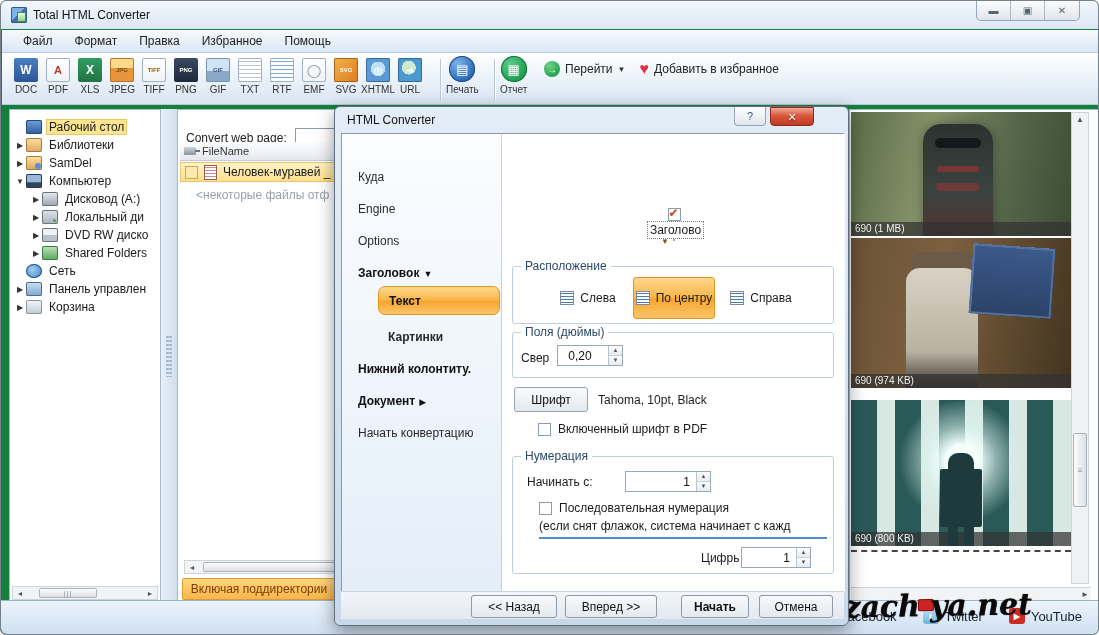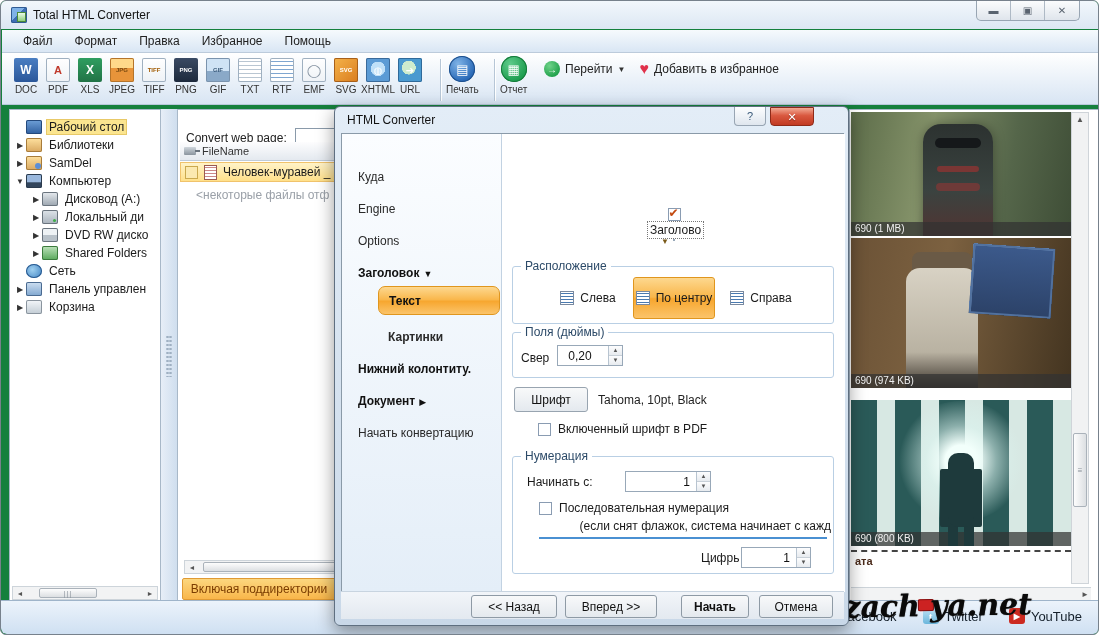--- a/index.html
+++ b/index.html
@@ -184,21 +184,21 @@
   #spin-margin .spin-val { justify-content:center; }
 
   #font-btn { position:absolute; left:12px; top:253px; width:74px; height:25px; background:linear-gradient(#f8f9fa,#e4e9ee); border:1px solid #98a4b0; border-radius:3px; font-size:12px; color:#111; display:flex; align-items:center; justify-content:center; }
   #font-value { position:absolute; left:96px; top:259px; font-size:12px; color:#222; }
   #embed-row { position:absolute; left:36px; top:288px; display:flex; align-items:center; gap:7px; font-size:12px; color:#1a1a1a; }
 
   #grp-numbering { left:10px; top:322px; width:322px; height:118px; }
   #start-label { position:absolute; left:14px; top:18px; font-size:12px; color:#1a1a1a; }
   #spin-start { position:absolute; left:112px; top:14px; width:86px; }
   #seq-row { position:absolute; left:26px; top:44px; display:flex; align-items:center; gap:7px; font-size:12px; color:#1a1a1a; white-space:nowrap; }
-  #seq-note { position:absolute; left:26px; top:62px; width:292px; font-size:12px; color:#1a1a1a; white-space:nowrap; overflow:hidden;text-align:right; }
+  #seq-note { position:absolute; left:26px; top:62px; width:292px; font-size:12px; color:#1a1a1a; white-space:nowrap; overflow:hidden; }
   #blue-rule { position:absolute; left:26px; top:80px; width:288px; height:2px; background:#4a90d2; }
   #digits-label { position:absolute; left:188px; top:94px; font-size:12px; color:#1a1a1a; }
   #spin-digits { position:absolute; left:228px; top:90px; width:70px; }
 
   #dlg-footer { position:absolute; left:6px; bottom:6px; width:503px; height:28px; background:linear-gradient(#f2f5f9,#e3e9f0); border-top:1px solid #c8d4e0; }
   .dlg-btn { position:absolute; top:3px; height:23px; background:linear-gradient(#f8f9fa,#e4e9ee); border:1px solid #8e9aa5; border-radius:3px; font-size:12px; color:#111; display:flex; align-items:center; justify-content:center; font-family:inherit; }
   #btn-back { left:130px; width:86px; }
   #btn-forward { left:224px; width:92px; }
   #btn-start { left:340px; width:68px; font-weight:bold; }
   #btn-cancel { left:418px; width:74px; }
@@ -412,21 +412,20 @@
             <div class="size-badge">690 (1 MB)</div>
           </div>
           <div class="thumb scene-1">
             <div class="size-badge">690 (974 KB)</div>
           </div>
           <div class="thumb scene-2">
             <div class="size-badge">690 (800 KB)</div>
           </div>
         </div>
       <div id="video-msg">
-          <div class="msg-line">ата</div>
         </div>
       <span id="vs-down">▼</span>
       <div id="vscroll">
         <span class="vs-up">▲</span>
         <span class="vs-thumb">≡</span>
       </div>
       <div id="video-hscroll">
         <span class="hs-right">►</span>
       </div>
     </div>

